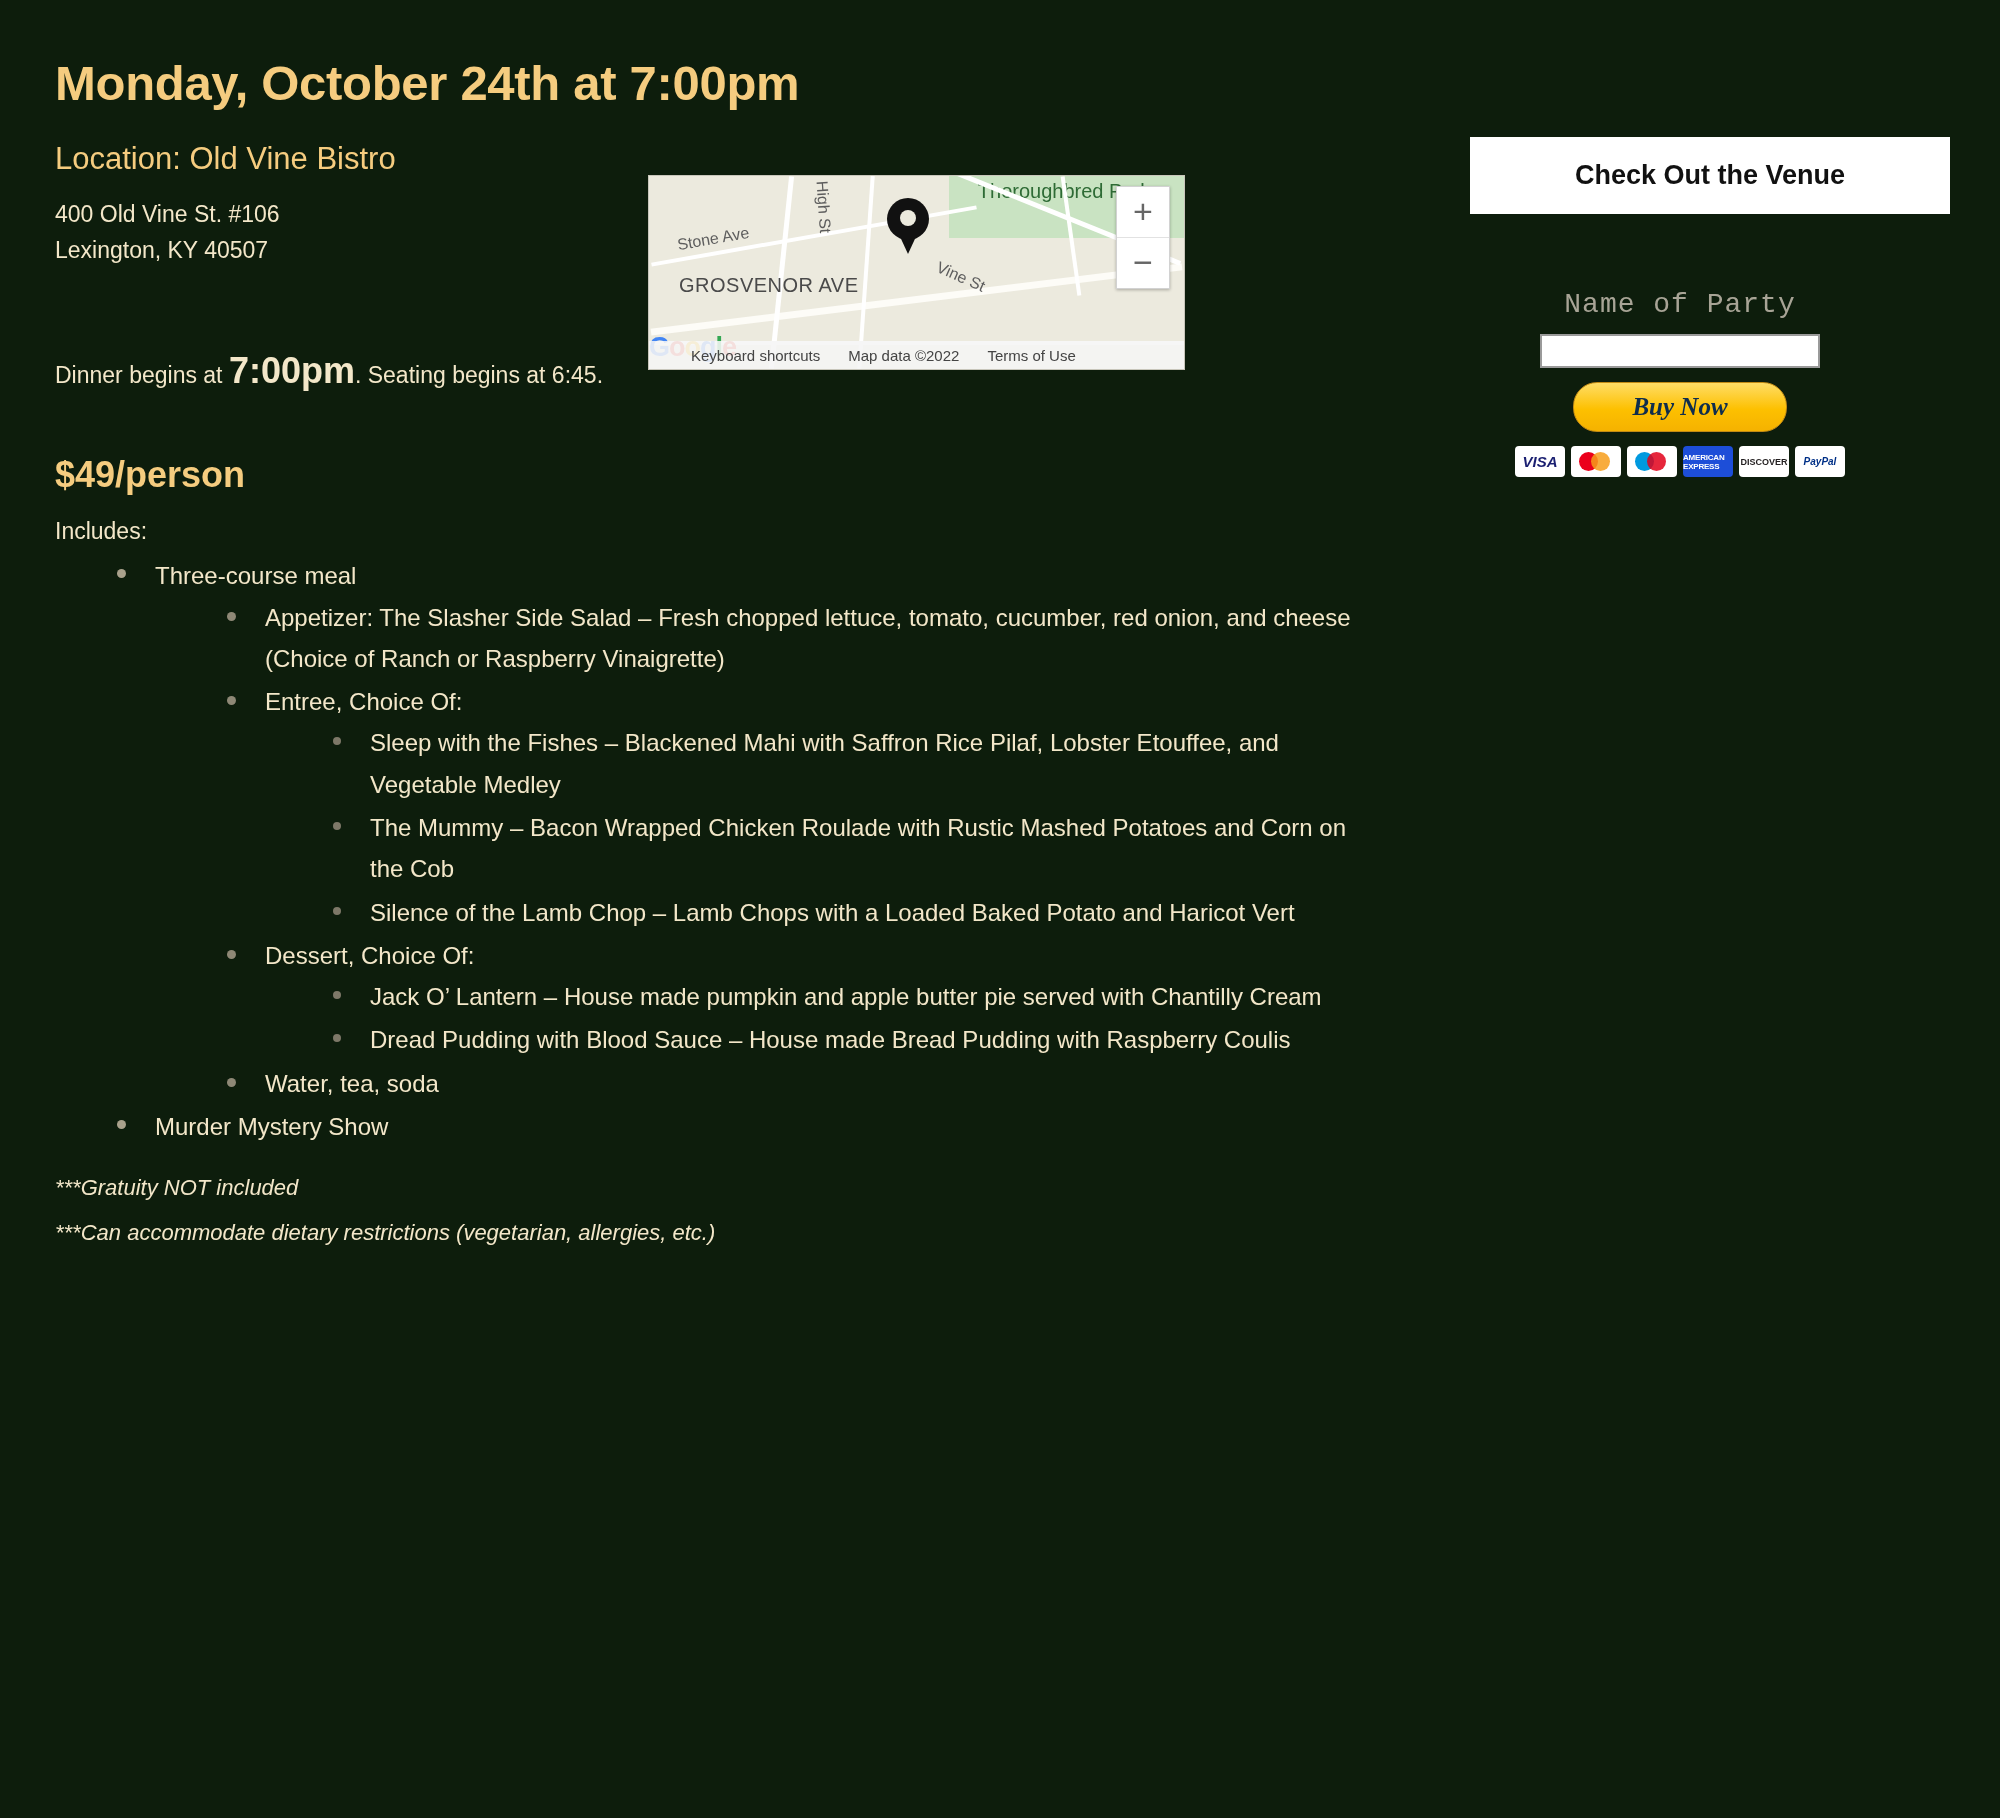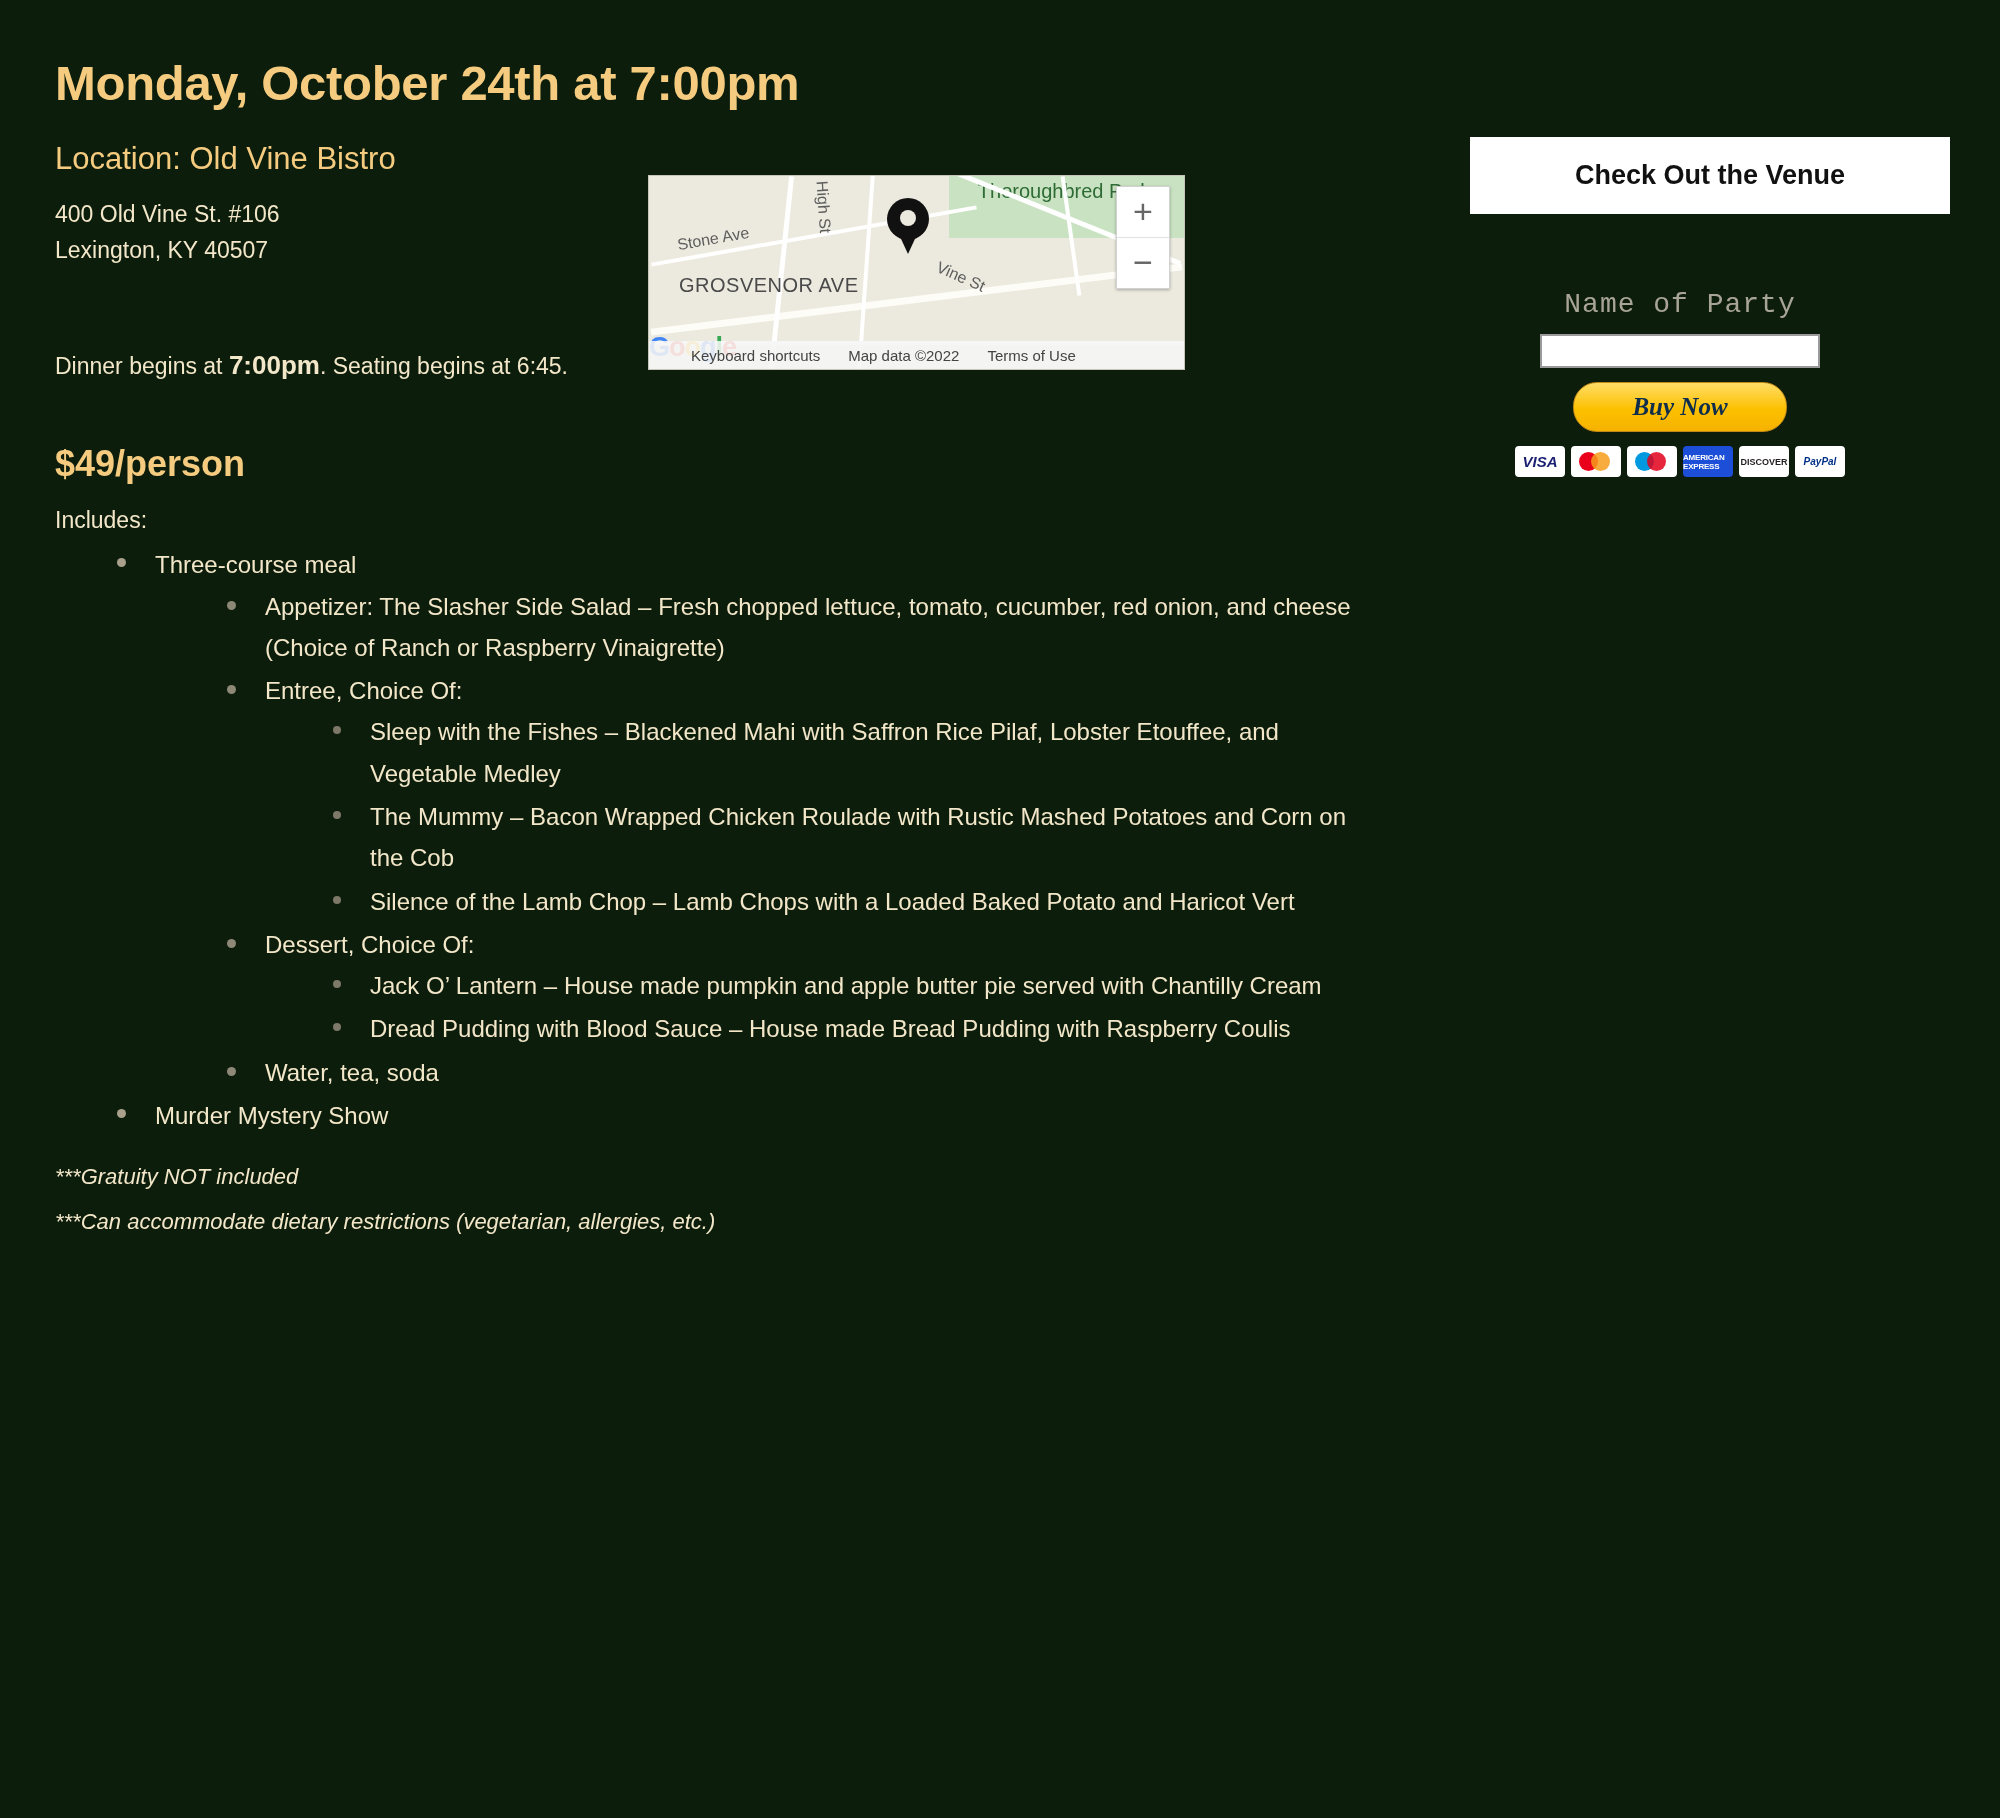--- a/index.html
+++ b/index.html
@@ -53,21 +53,21 @@
     line-height: 1.55;
     color: #f3e7c9;
     margin: 0;
   }
   .dinner-line {
     font-size: 23px;
     margin: 82px 0 0 0;
     color: #f3e7c9;
   }
   .dinner-line b {
-    font-size: 26px;
+    font-size: 36px;
     font-weight: bold;
   }
   h2.price {
     font-size: 36px;
     font-weight: bold;
     color: #f5cc7f;
     margin: 62px 0 22px 0;
   }
   .includes {
     font-size: 23px;

